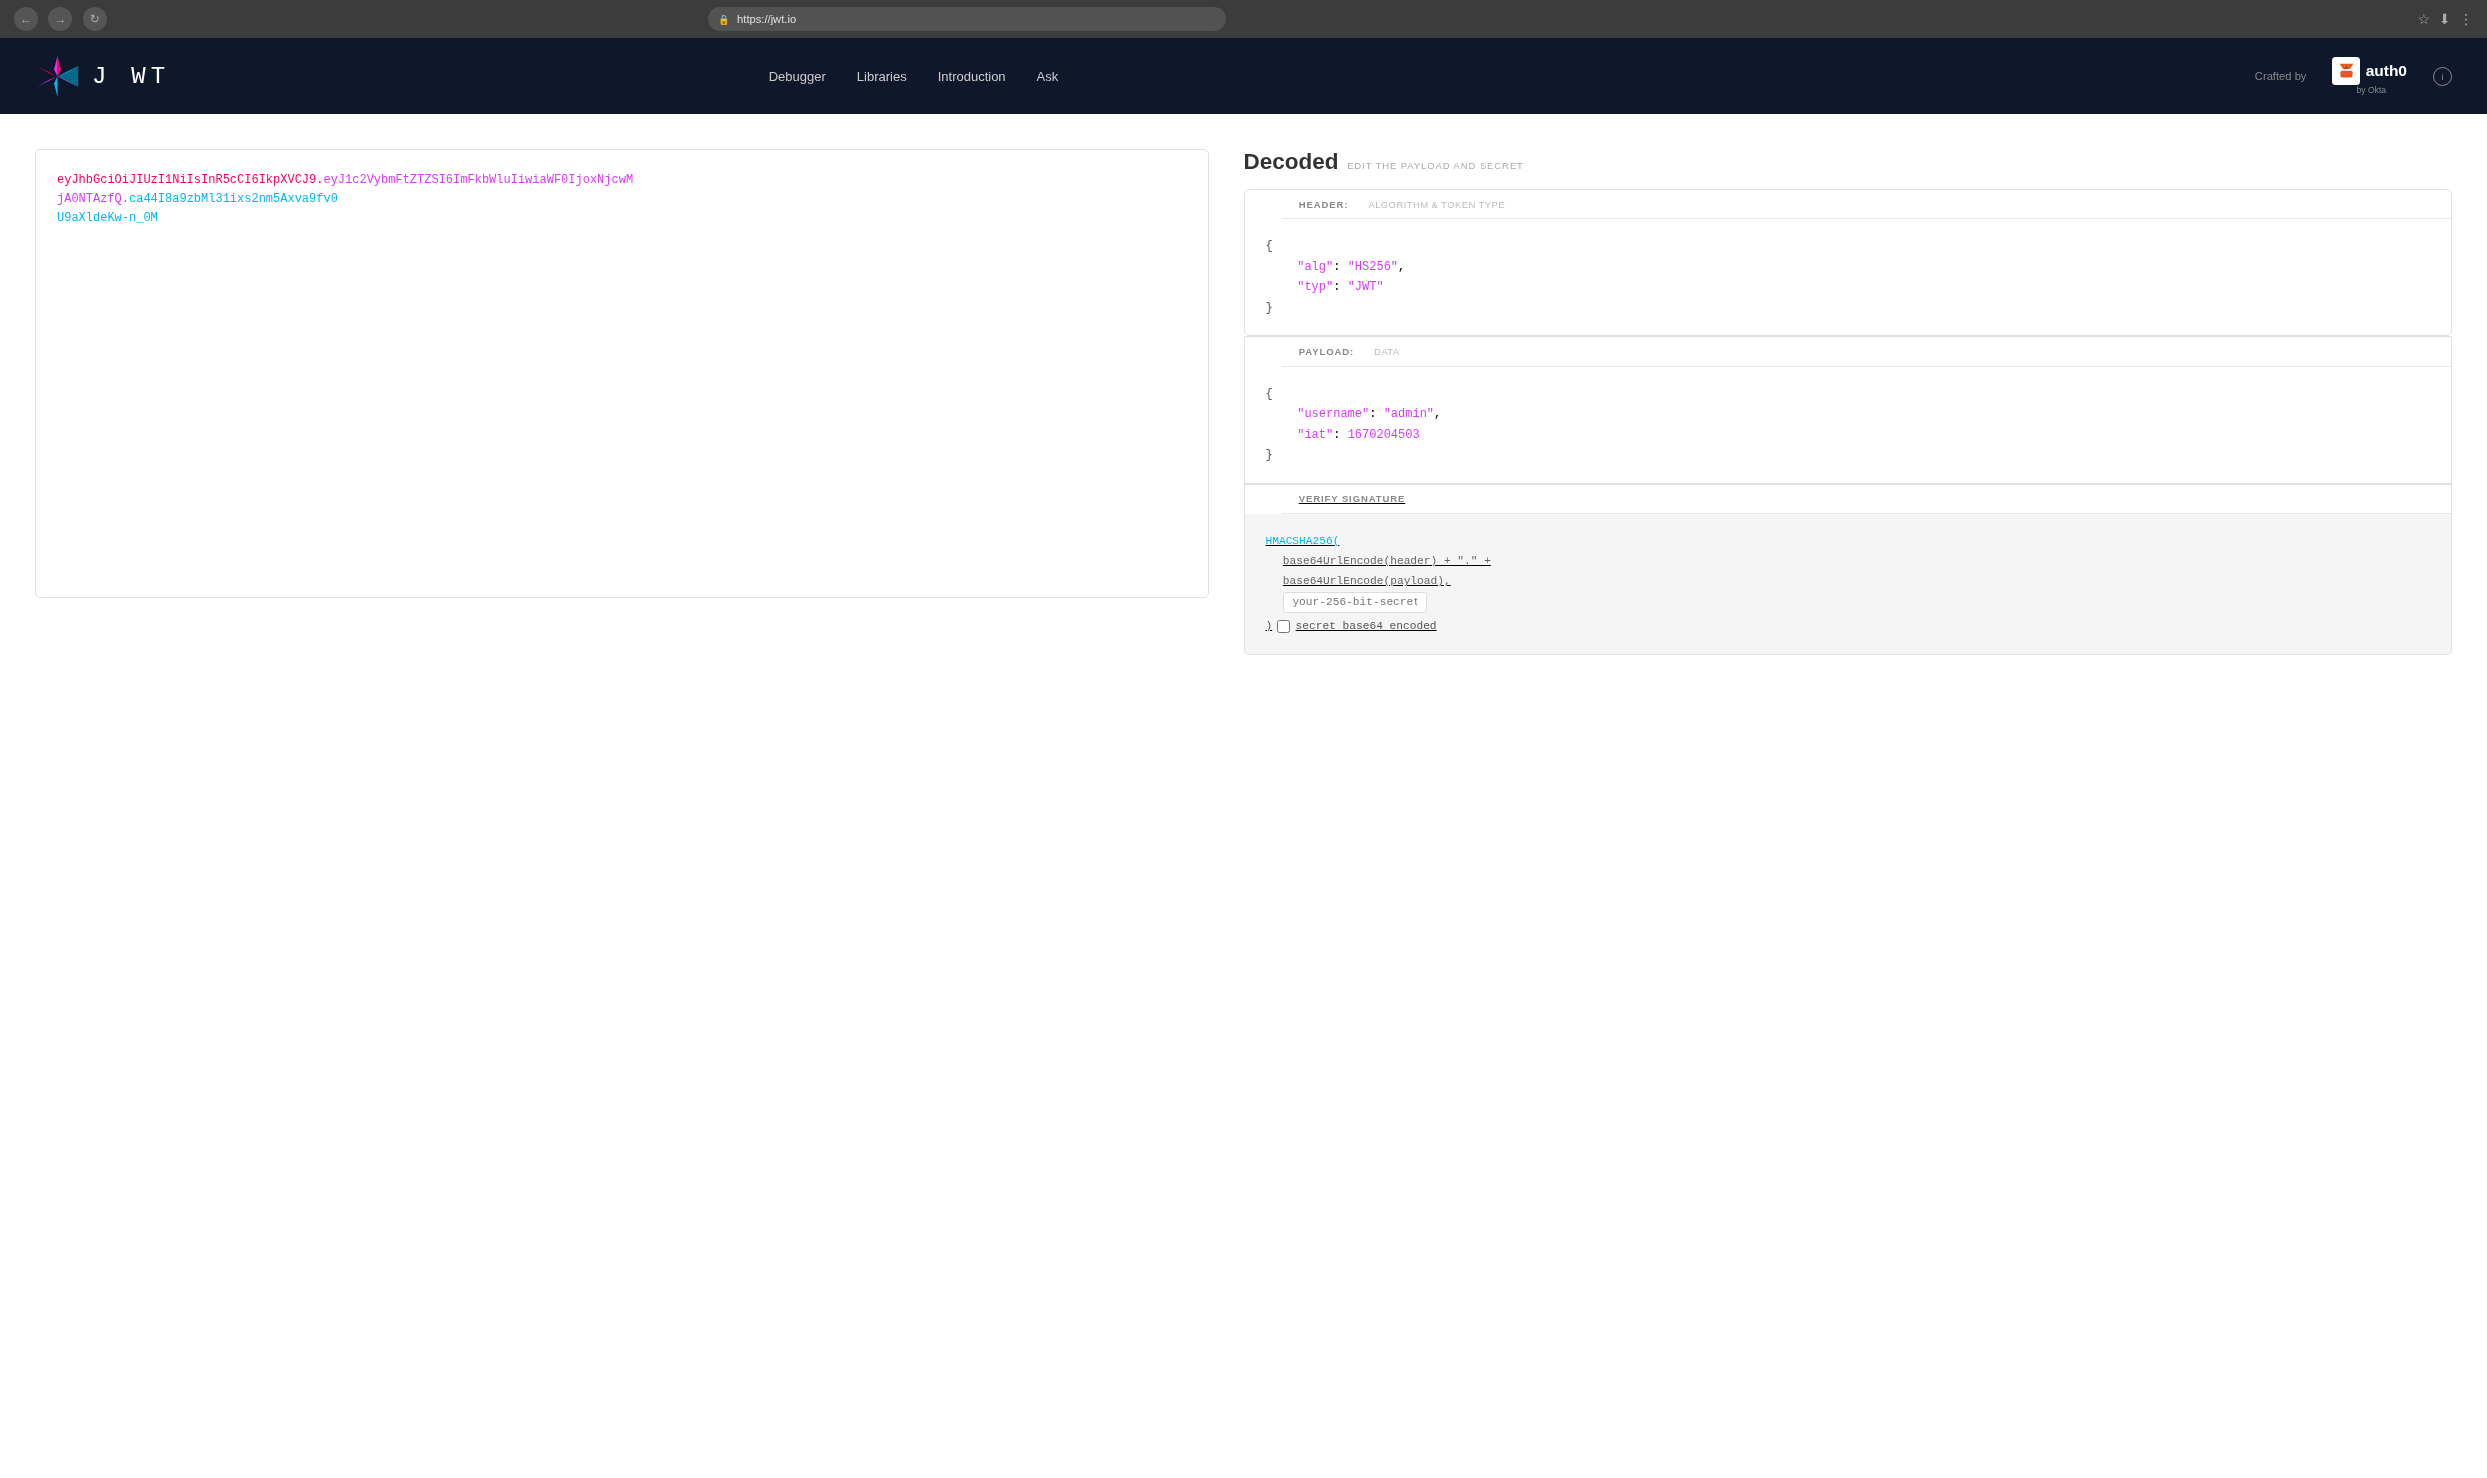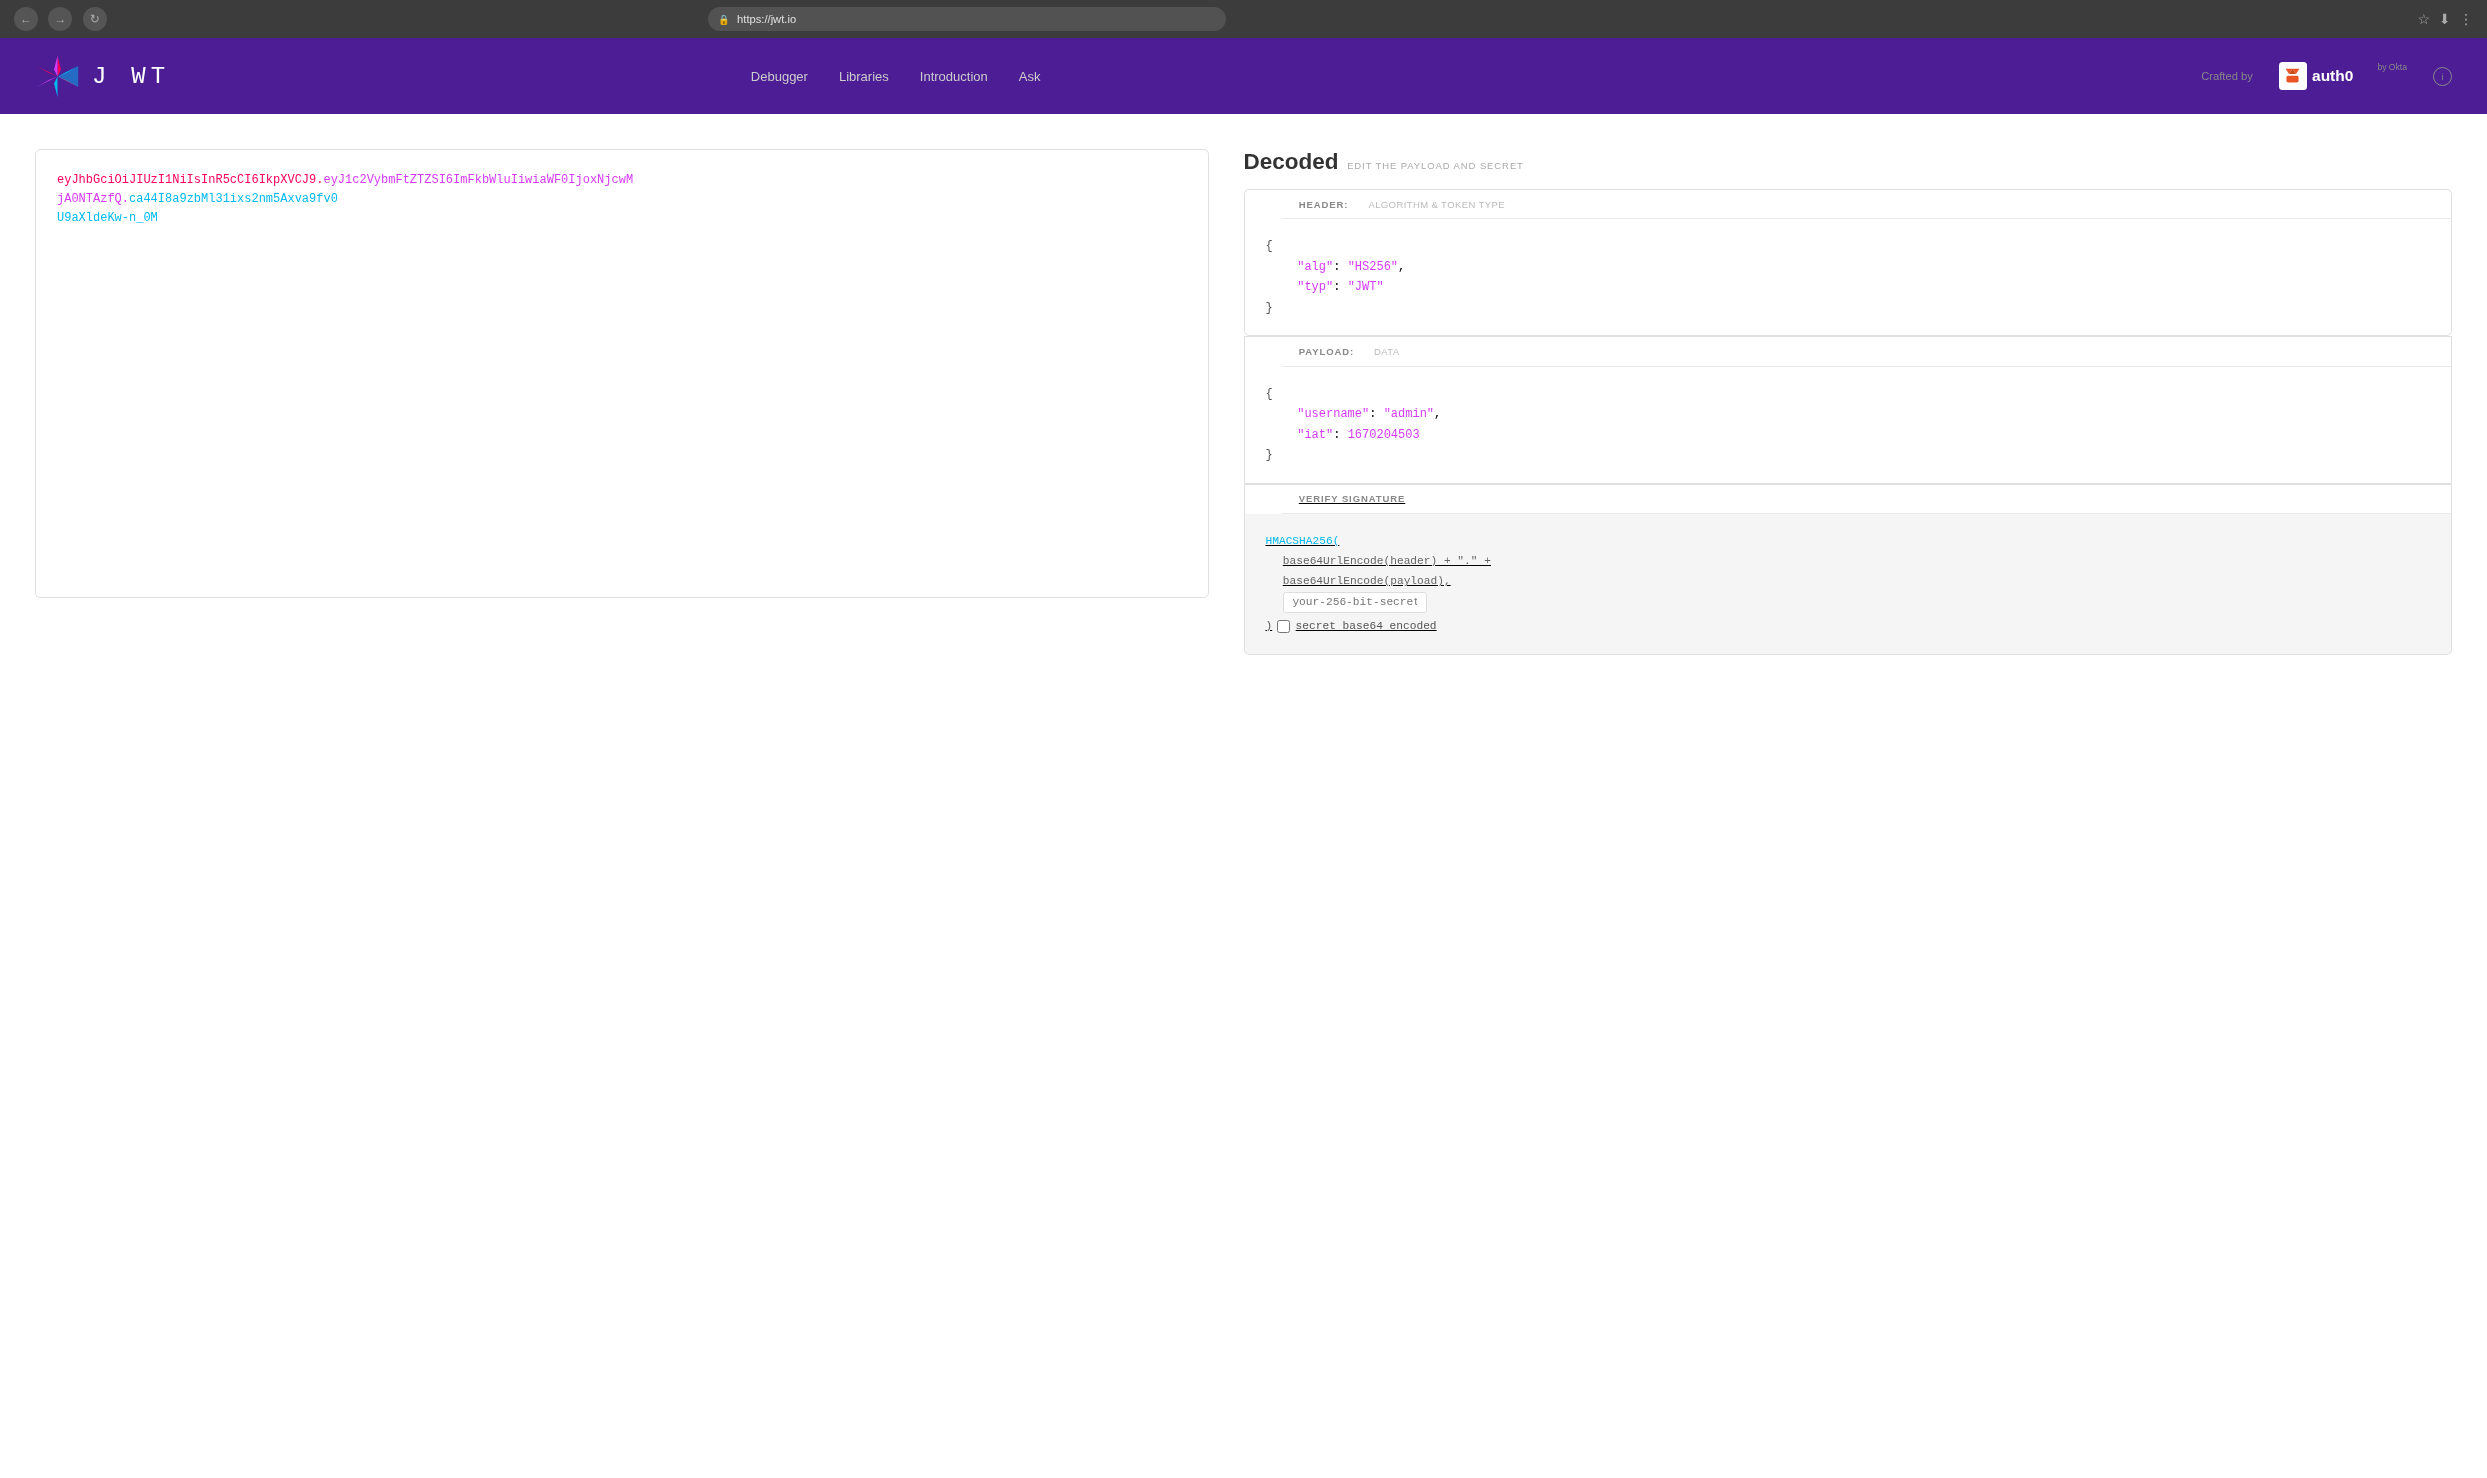--- a/index.html
+++ b/index.html
@@ -39,21 +39,21 @@
     .browser-address-text {
       color: #e0e0e0;
       font-size: 11.2px;
     }
     .browser-lock-icon { color: #aaa; font-size: 9.5px; }
     .browser-actions { display: flex; align-items: center; gap: 8.6px; margin-left: auto; }
     .browser-action-btn { color: #aaa; font-size: 14px; cursor: pointer; background: none; border: none; }
 
     
     .site-header {
-      background: #4c1d95;
+      background: #0f172a;
       height: 76px;
       display: flex;
       align-items: center;
       padding: 0 35px;
     }
     .logo-area {
       display: flex;
       align-items: center;
       gap: 12px;
       text-decoration: none;
@@ -277,21 +277,21 @@
 
   <nav class="main-nav">
     <a class="nav-link" href="#">Debugger</a>
     <a class="nav-link" href="#">Libraries</a>
     <a class="nav-link" href="#">Introduction</a>
     <a class="nav-link" href="#">Ask</a>
   </nav>
 
   <div class="crafted-area">
     <span class="crafted-by-text">Crafted by</span>
-    <div style="display:flex;align-items:flex-start;">
+    <div style="display:flex;flex-direction:column;align-items:flex-start;">
       <div style="display:flex;align-items:center;gap:5.2px;">
         <div class="auth0-logo-icon">
           <svg width="19" height="19" viewBox="0 0 22 22" xmlns="http://www.w3.org/2000/svg">
             <path d="M11 2 L15 8 L19 2 Z" fill="#eb5424"></path>
             <path d="M3 2 L7 8 L11 2 Z" fill="#eb5424"></path>
             <path d="M7 8 L11 2 L15 8 Z" fill="#c84b1a"></path>
             <rect x="4" y="10" width="14" height="8" rx="2" fill="#eb5424"></rect>
           </svg>
         </div>
         <span style="color:#fff;font-size:15.5px;font-weight:700;">auth0</span>

